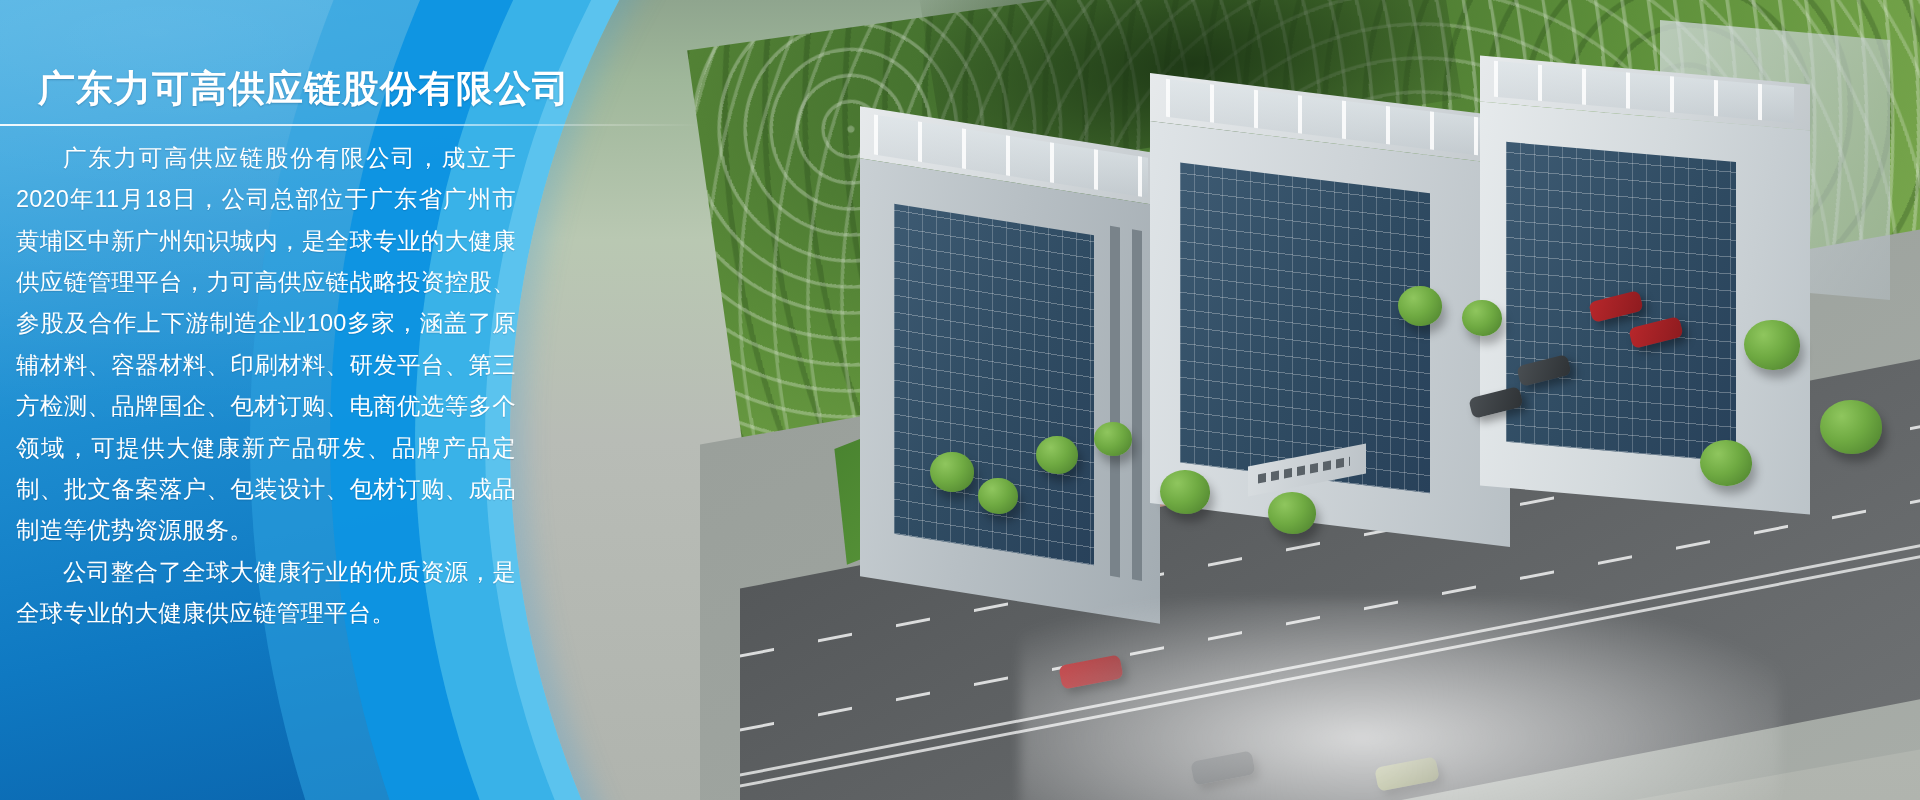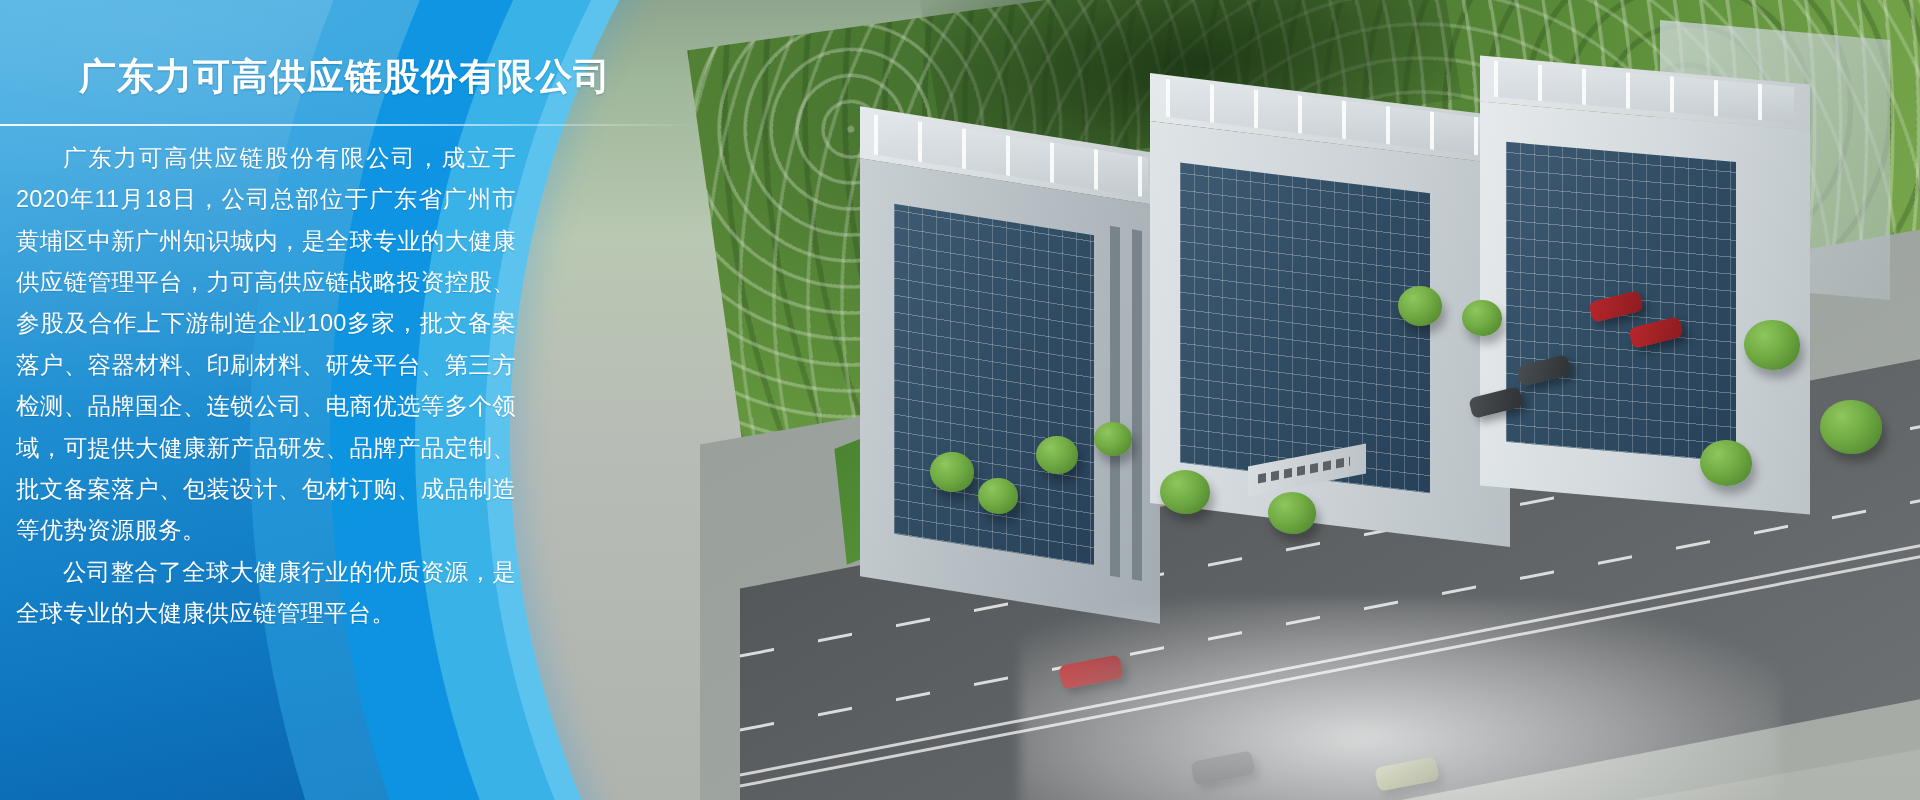--- a/index.html
+++ b/index.html
@@ -223,26 +223,25 @@
   
   .photo-circle::after{
     content:"";position:absolute;inset:0;border-radius:50%;
     box-shadow:inset 0 0 26px 14px rgba(70,160,215,.28);
     pointer-events:none;
   }
 
   
   .panel{position:absolute;left:0;top:0;width:620px;height:800px;}
   .title{
-    position:absolute;left:38px;top:52px;
+    position:absolute;left:38px;top:64px;
     font-size:37px;font-weight:bold;color:#ffffff;
     letter-spacing:1px;
     text-shadow:0 1px 2px rgba(0,40,80,.25);
     white-space:nowrap;
-    margin-left:41px;
   }
   .divider{
     position:absolute;left:0;top:124px;width:700px;height:2px;
     background:linear-gradient(90deg,rgba(255,255,255,.92) 0%,rgba(255,255,255,.75) 55%,rgba(255,255,255,0) 100%);
   }
   .body{
     position:absolute;left:16px;top:138px;width:500px;
     color:#ffffff;
     font-size:23.5px;
     line-height:1.76;
@@ -336,18 +335,18 @@
       <div class="car dark" style="left:1470px;top:392px;width:52px;height:21px;transform:rotate(-14deg);"></div>
 
       <div class="ph-haze"></div>
     </div>
   </div>
 
   <div class="panel">
     <div class="title">广东力可高供应链股份有限公司</div>
     <div class="divider"></div>
     <div class="body">
-      <p>广东力可高供应链股份有限公司，成立于2020年11月18日，公司总部位于广东省广州市黄埔区中新广州知识城内，是全球专业的大健康供应链管理平台，力可高供应链战略投资控股、参股及合作上下游制造企业100多家，批文备案落户、容器材料、印刷材料、研发平台、第三方检测、品牌国企、连锁公司、电商优选等多个领域，可提供大健康新产品研发、品牌产品定制、批文备案落户、包装设计、包材订购、成品制造等优势资源服务。</p>
+      <p>广东力可高供应链股份有限公司，成立于2020年11月18日，公司总部位于广东省广州市黄埔区中新广州知识城内，是全球专业的大健康供应链管理平台，力可高供应链战略投资控股、参股及合作上下游制造企业100多家，涵盖了原辅材料、容器材料、印刷材料、研发平台、第三方检测、品牌国企、包材订购、电商优选等多个领域，可提供大健康新产品研发、品牌产品定制、批文备案落户、包装设计、包材订购、成品制造等优势资源服务。</p>
       <p>公司整合了全球大健康行业的优质资源，是全球专业的大健康供应链管理平台。</p>
     </div>
   </div>
 
 </div>
 
 </body></html>

